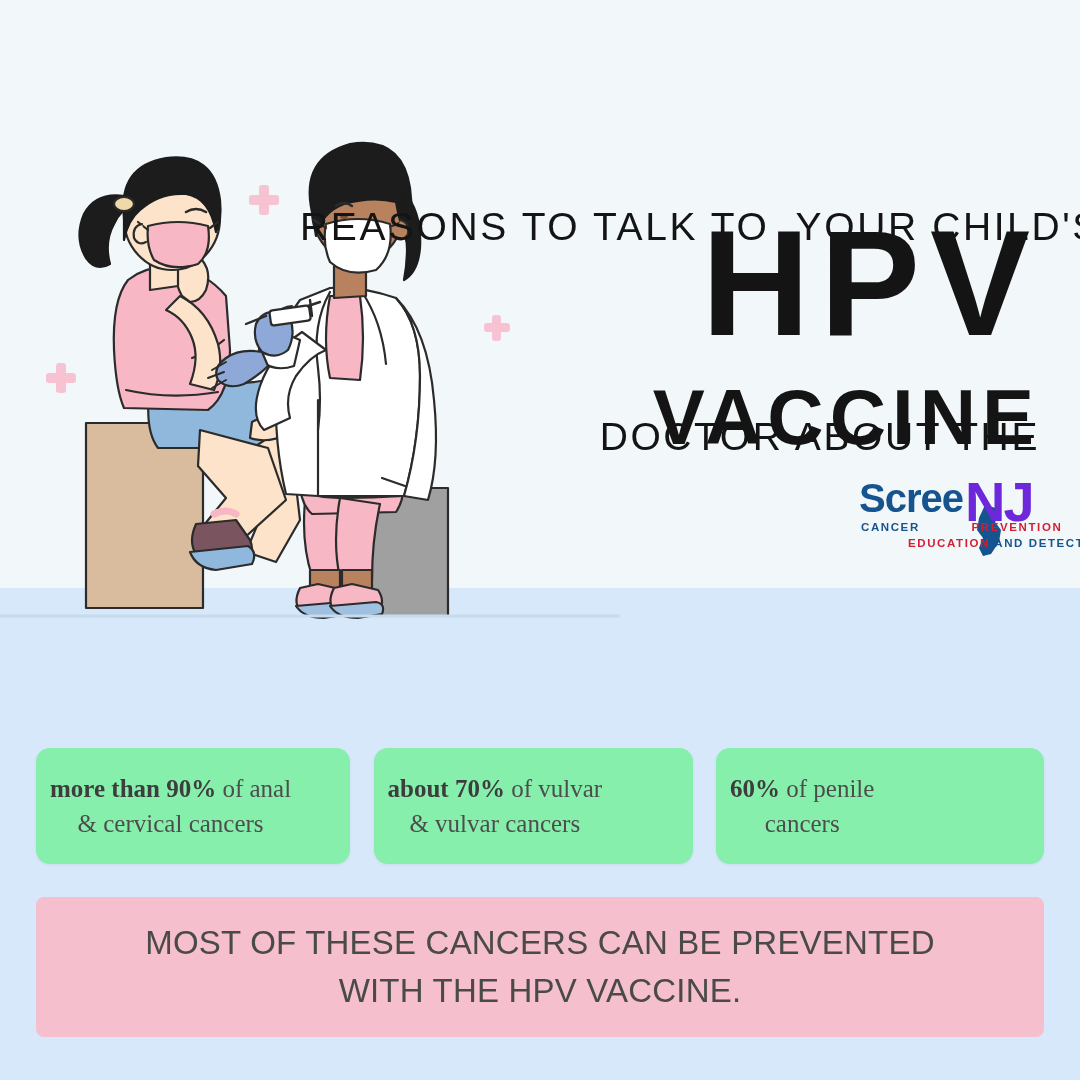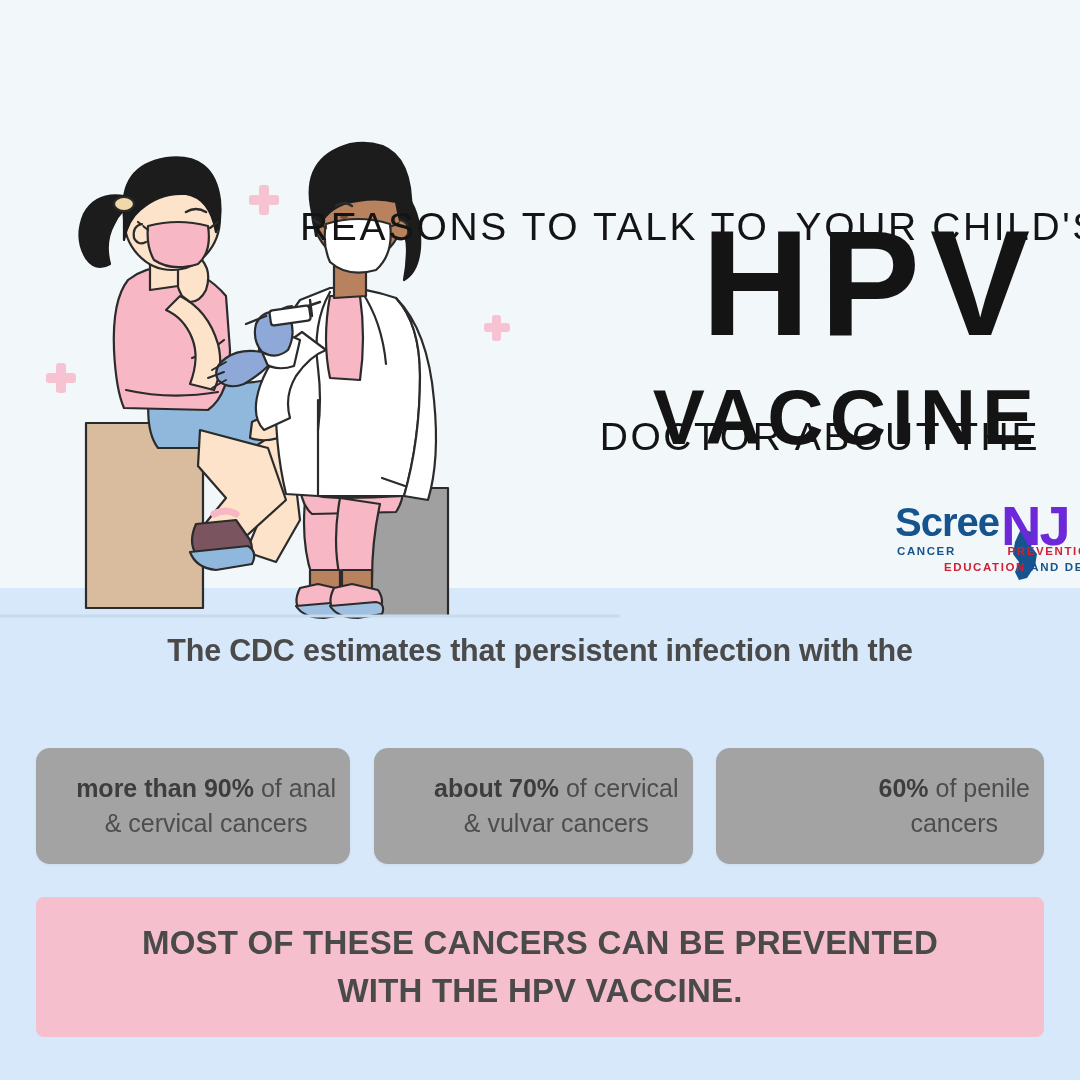--- a/index.html
+++ b/index.html
@@ -66,25 +66,24 @@
     font-weight: 700;
     letter-spacing: 6px;
     line-height: 78px;
     color: #141414;
     text-align: right;
   }
 
   
   .logo {
     position: absolute;
-    left: 895px;
+    left: 859px;
     top: 478px;
     width: 160px;
     height: 84px;
-    margin-top: 24px;
   }
   .logo-word {
     position: absolute;
     left: 0;
     top: 0;
     font-size: 40px;
     font-weight: 700;
     color: #15548f;
     letter-spacing: -1px;
     line-height: 40px;
@@ -138,30 +137,31 @@
   .cards {
     position: absolute;
     left: 36px;
     top: 748px;
     width: 1008px;
     height: 116px;
     display: flex;
     justify-content: space-between;
   }
   .card {
-    background: #a3a3a3;
+    background: #86efac;
     border-radius: 14px;
     width: 314px;
     height: 116px;
     display: flex;
     align-items: center;
-    justify-content: flex-end;
+    justify-content: flex-start;
     box-sizing: border-box;
     padding: 6px 14px;
     box-shadow: 0 1px 3px rgba(0,0,0,0.06);
+    font-family: Liberation Serif, serif;
   }
   .card:nth-child(2) { width: 319px; }
   .card:nth-child(3) { width: 328px; }
   .card-text {
     text-align: center;
     font-size: 25px;
     line-height: 35px;
     color: #4d4d4d;
     font-weight: 400;
   }
@@ -179,21 +179,21 @@
     height: 140px;
     background: #f6bfcd;
     border-radius: 8px;
     display: flex;
     align-items: center;
     justify-content: center;
   }
   .banner-text {
     text-align: center;
     font-size: 33px;
-    font-weight: 700;
+    font-weight: 400;
     line-height: 48px;
     color: #4a4a4a;
     letter-spacing: 0.2px;
   }
 
   
   .cross {
     position: absolute;
     background: #f7c3d2;
   }
@@ -363,33 +363,32 @@
     <div class="logo-nj">NJ</div>
     <div class="logo-line1">
       <span class="lc-blue">CANCER </span><span class="lc-red">PREVENTION</span>
     </div>
     <div class="logo-line2">
       <span class="lc-red">EDUCATION </span><span class="lc-blue">AND DETECTION</span>
     </div>
   </div>
 
   <div class="cdc-statement">
-    <div>The CDC estimates that persistent infection with the</div>
   </div>
 
   <div class="cards">
     <div class="card">
       <div class="card-text">
         <b>more than 90%</b><span> of anal</span><br>
         <span>&amp; cervical cancers</span>
       </div>
     </div>
     <div class="card">
       <div class="card-text">
-        <b>about 70%</b><span> of cervical</span><br>
+        <b>about 70%</b><span> of vulvar</span><br>
         <span>&amp; vulvar cancers</span>
       </div>
     </div>
     <div class="card">
       <div class="card-text">
         <b>60%</b><span> of penile</span><br>
         <span>cancers</span>
       </div>
     </div>
   </div>

